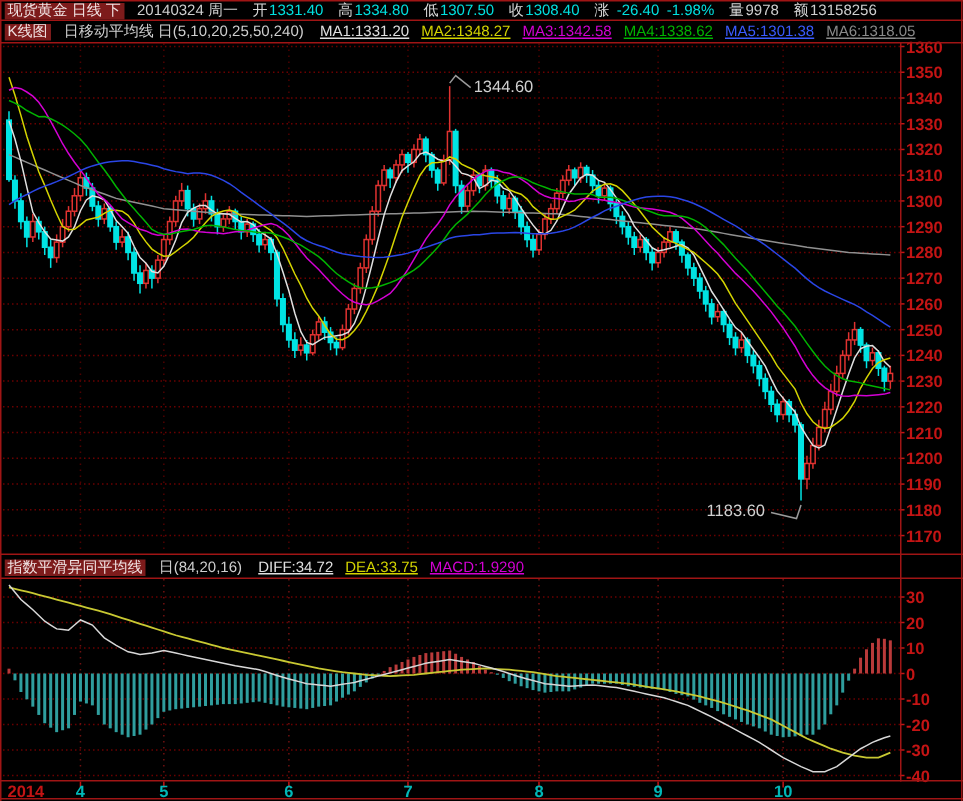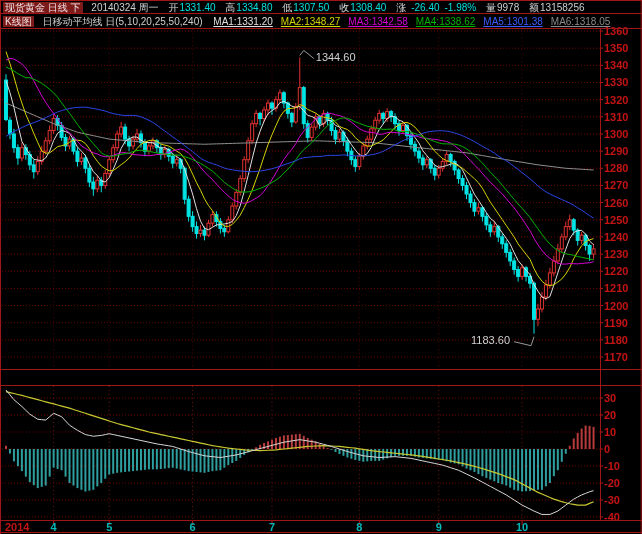--- a/index.html
+++ b/index.html
@@ -642,14 +642,19 @@
     <span class="lbl">额</span><span class="val-gray">13158256</span>
     
   </div>
 
   <div class="hdr" id="row2">
     <span class="tag">K线图</span>
     <span class="val-gray">日移动平均线 日(5,10,20,25,50,240)</span>
     <span id="ma-values"><span class="hv" style="color: rgb(224, 224, 224);">MA1:1331.20</span><span class="hv" style="color: rgb(212, 212, 0);">MA2:1348.27</span><span class="hv" style="color: rgb(212, 0, 212);">MA3:1342.58</span><span class="hv" style="color: rgb(0, 180, 0);">MA4:1338.62</span><span class="hv" style="color: rgb(58, 91, 255);">MA5:1301.38</span><span class="hv" style="color: rgb(138, 138, 138);">MA6:1318.05</span></span>
   </div>
 
+  <div class="hdr" id="rowm">
+    <span class="tag">指数平滑异同平均线</span>
+    <span class="val-gray">日(84,20,16)</span>
+    <span id="macd-values"><span class="hv" style="color: rgb(224, 224, 224);">DIFF:34.72</span><span class="hv" style="color: rgb(212, 212, 0);">DEA:33.75</span><span class="hv" style="color: rgb(212, 0, 212);">MACD:1.9290</span></span>
+  </div>
 
 </div>
 
 </body></html>

